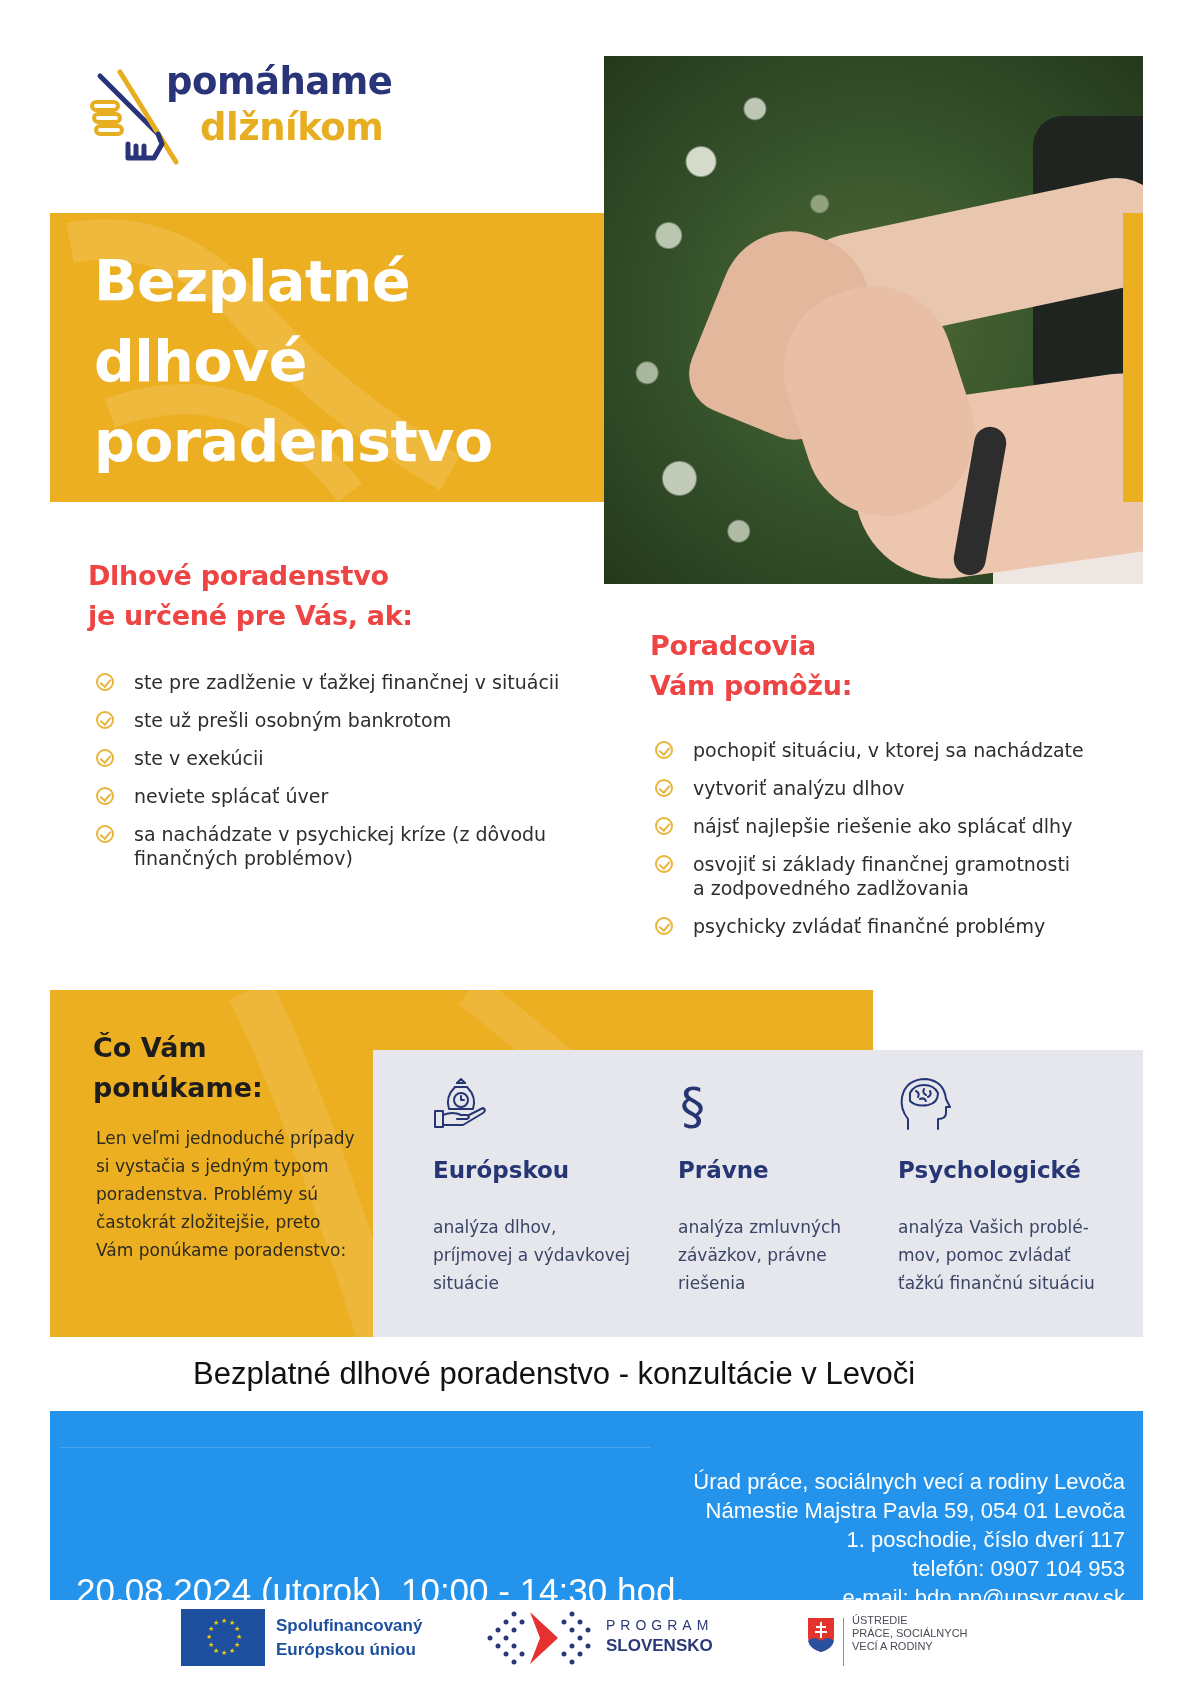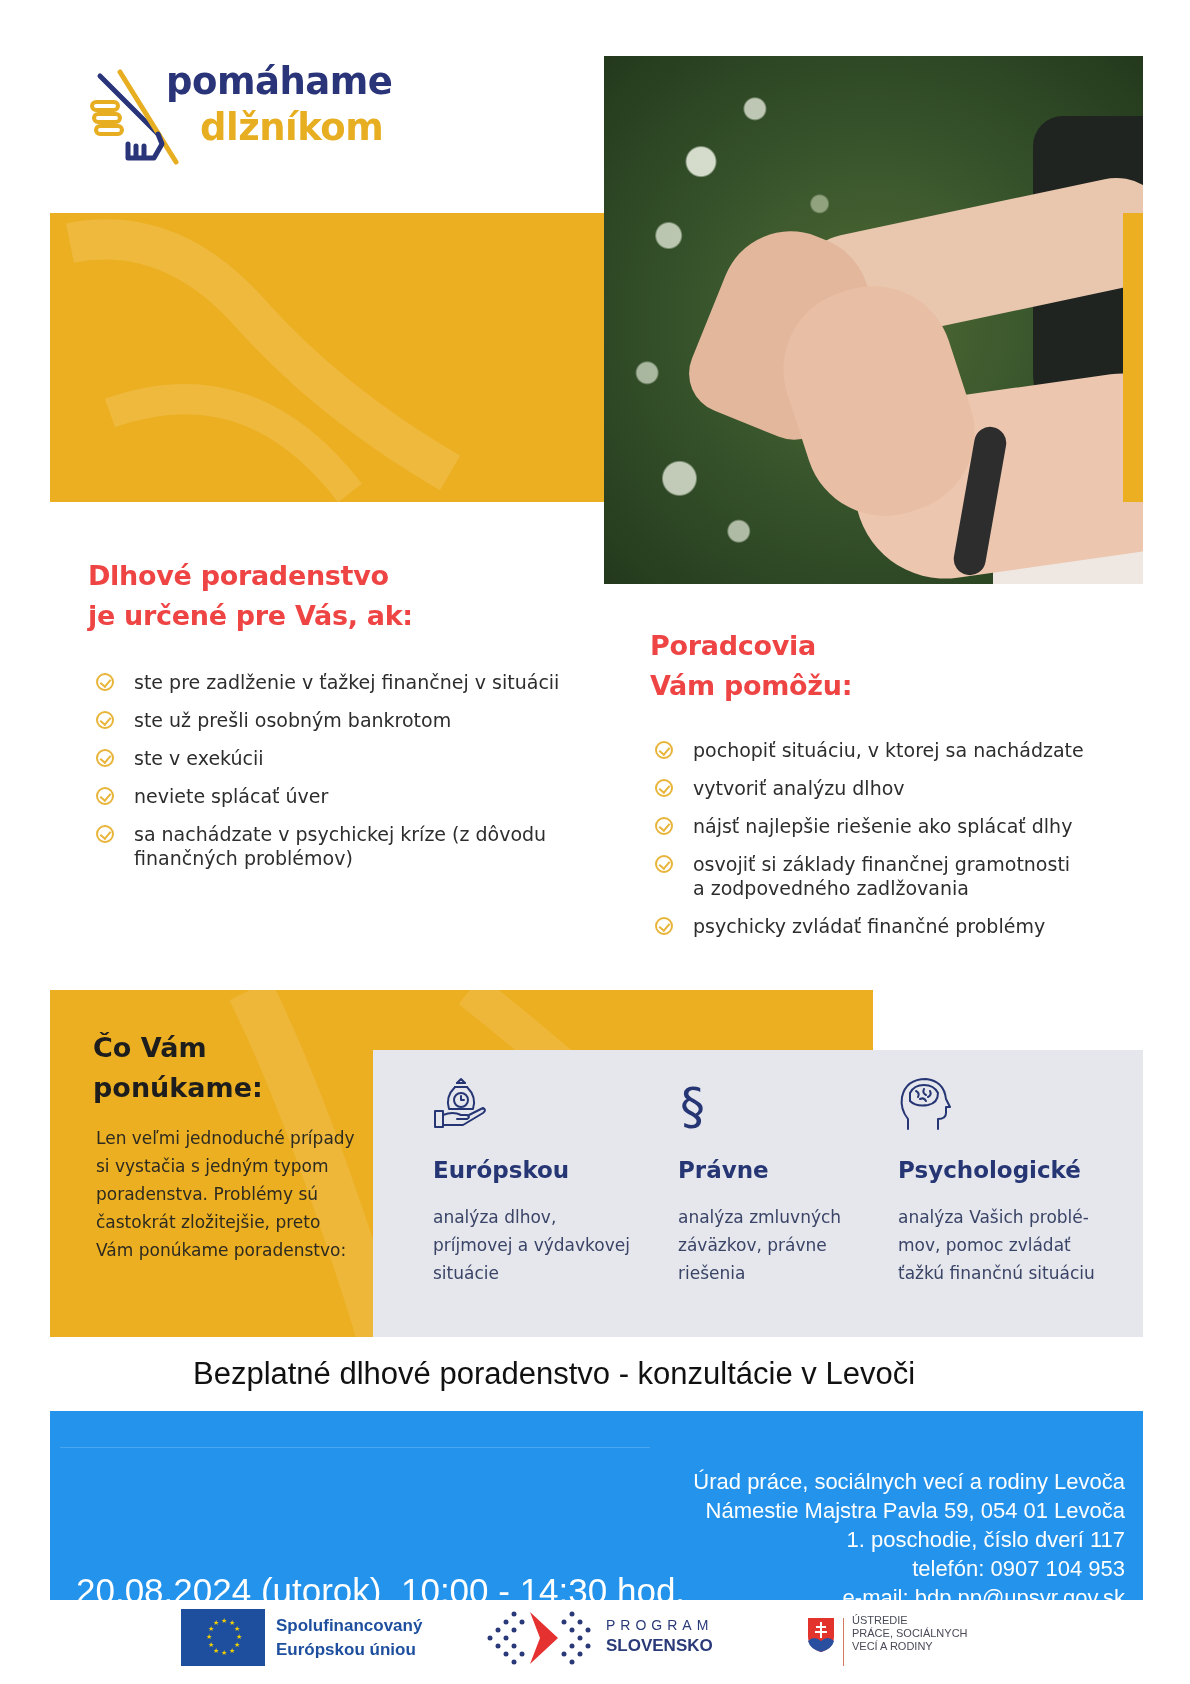--- a/index.html
+++ b/index.html
@@ -51,21 +51,21 @@
   
   .offer-y { position: absolute; left: 50px; top: 990px; width: 823px; height: 347px; background: #ecaf22; overflow: hidden; }
   .offer-y .deco { position: absolute; inset: 0; opacity: 0.10; }
   .offer-title { position: absolute; left: 93px; top: 1028px; font-weight: 700; font-size: 27px; line-height: 40px; color: #1d1d1d; }
   .offer-desc { position: absolute; left: 96px; top: 1124px; width: 270px; font-size: 17px; line-height: 28px; color: #2d2a20; }
   .offer-gray { position: absolute; left: 373px; top: 1050px; width: 770px; height: 287px; background: #e6e7ec; }
   .svc { position: absolute; top: 1075px; width: 220px; }
   .svc .ic { height: 62px; }
   .svc .ic svg { width: 56px; height: 56px; }
   .svc .t { margin-top: 20px; font-weight: 700; font-size: 23px; color: #263674; }
-  .svc .d { margin-top: 20px; font-size: 17px; line-height: 28px; color: #3a4467; }
+  .svc .d { margin-top: 30px; font-size: 17px; line-height: 28px; color: #3a4467; }
 
   
   .consult-title { position: absolute; left: 0; top: 1356px; width: 1052px; text-align: center; font-family: "Liberation Sans", sans-serif; font-weight: 400; font-size: 31px; color: #111; margin-left: 28px; }
   .blue { position: absolute; left: 50px; top: 1411px; width: 1093px; height: 189px; background: #2393ec; color: #fff; font-family: "Liberation Sans", sans-serif; }
   .blue .thin { position: absolute; left: 10px; top: 36px; width: 590px; height: 1px; background: rgba(255,255,255,0.18); }
   .dates { position: absolute; left: 26px; top: 70px; font-size: 35px; line-height: 44px; white-space: pre; }
   .addr { position: absolute; right: 18px; top: 18px; text-align: right; font-size: 22px; line-height: 29px; margin-top: 38px; }
 
   
   .eu { position: absolute; left: 181px; top: 1609px; width: 84px; height: 57px; background: #1d4f9e; }
@@ -91,20 +91,25 @@
   </svg>
   <div class="l1">pomáhame</div>
   <div class="l2">dlžníkom</div>
 </div>
 
 <div class="hero">
   <svg class="deco" viewBox="0 0 560 289">
     <path d="M20 30 Q120 10 200 100 T400 260" stroke="#fff" stroke-width="40" fill="none"></path>
     <path d="M60 200 Q200 150 300 280" stroke="#fff" stroke-width="30" fill="none"></path>
   </svg>
+  <h1>
+    <div>Bezplatné</div>
+    <div>dlhové</div>
+    <div>poradenstvo</div>
+  </h1>
 </div>
 
 <div class="photo">
   <div class="sleeve"></div>
   <div class="arm1"></div>
   <div class="hand1"></div>
   <div class="wall"></div>
   <div class="arm2"></div>
   <div class="hand2"></div>
   <div class="band"></div>

